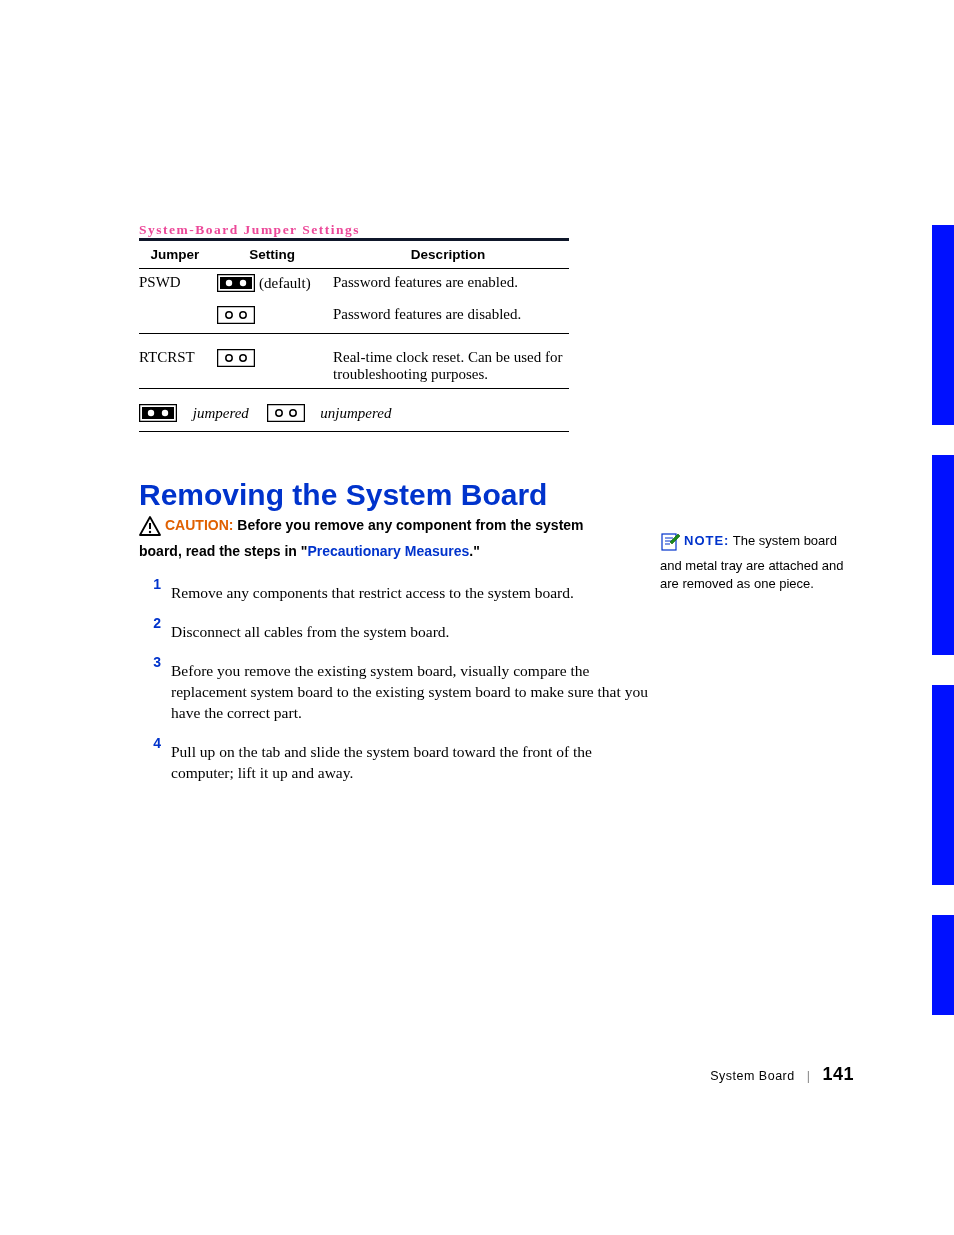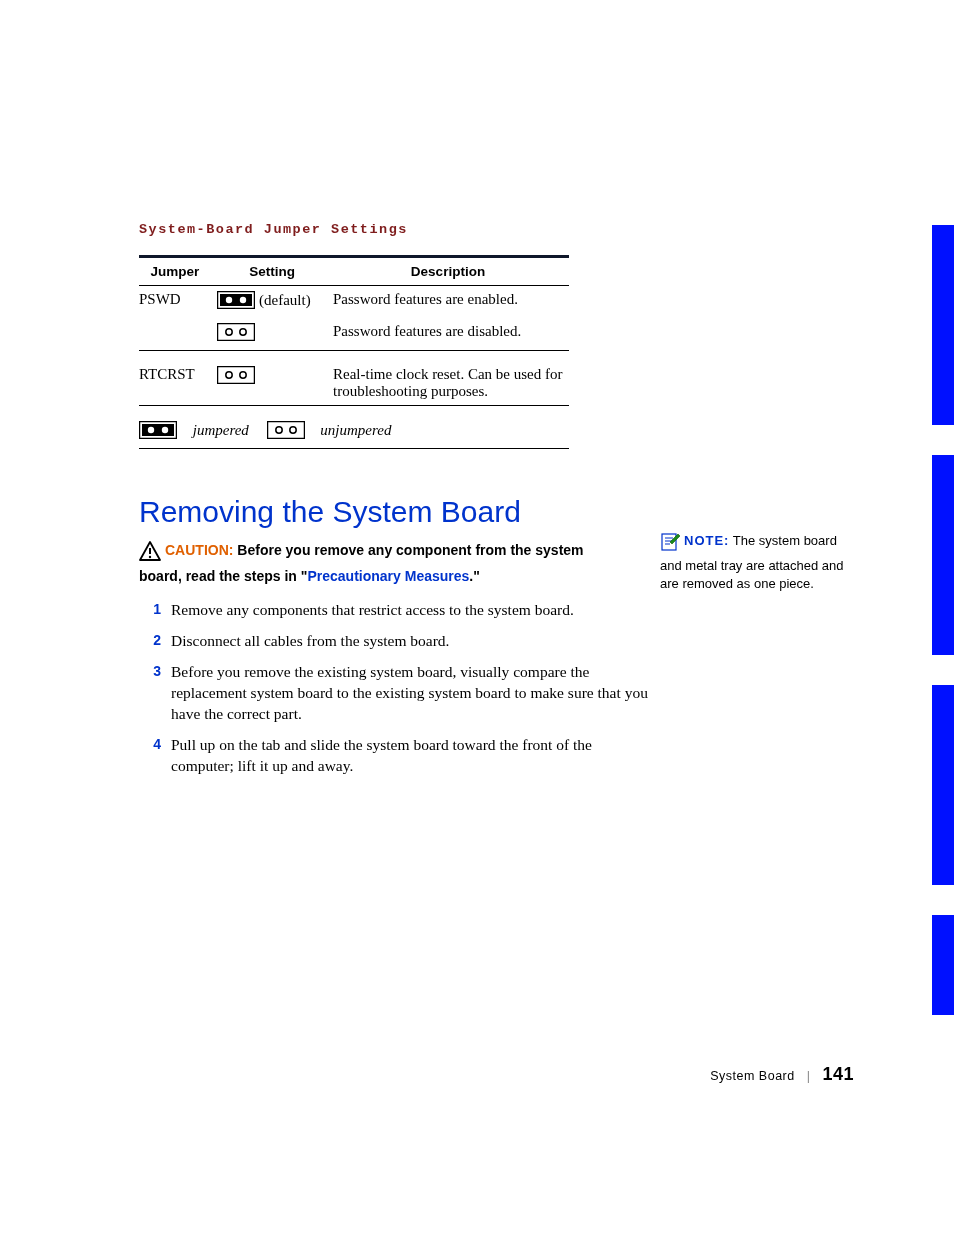--- a/index.html
+++ b/index.html
@@ -17,26 +17,25 @@
     width: 954px;
     height: 1235px;
   }
   .content {
     position: absolute;
     left: 139px;
     top: 222px;
     width: 700px;
   }
   .section-title {
-    font-family: Liberation Mono, monospace;
+    font-family: Liberation Serif, serif;
     font-weight: bold;
     font-size: 13.5px;
     letter-spacing: 1.5px;
-    color: #7f1d1d;
-    margin-bottom: 18px;
+    color: #ec4899;
   }
   table.jumper-table {
     border-collapse: collapse;
     width: 430px;
   }
   table.jumper-table th {
     font-family: "Trebuchet MS", Arial, sans-serif;
     font-weight: bold;
     font-size: 13.5px;
     text-align: center;
@@ -68,25 +67,25 @@
     padding-left: 4px;
     padding-right: 14px;
     margin-left: 8px;
   }
   .bottom-rule td {
     border-top: 1px solid #000;
     padding:0; height:0;
   }
   .heading1 {
     font-family: "Trebuchet MS", Arial, sans-serif;
-    font-weight: normal;
+    font-weight: bold;
     color: #0033cc;
     font-size: 30px;
     margin-top: 36px;
-    margin-bottom: 12px;
+    margin-bottom: 4px;
   }
   .caution {
     font-family: "Trebuchet MS", Arial, sans-serif;
     font-weight: bold;
     font-size: 14px;
     line-height: 1.4;
     width: 490px;
     margin-left: 0;
     position: relative;
   }
@@ -112,21 +111,21 @@
   }
   .step-num {
     font-family: "Trebuchet MS", Arial, sans-serif;
     font-weight: bold;
     color: #0033cc;
     font-size: 14px;
     min-width: 22px;
     text-align: right;
     padding-right: 10px;
   }
-  .step-body { flex: 1; }
+  .step-body { flex: 1; margin-top: 8px; }
   .note-box {
     position: absolute;
     left: 660px;
     top: 532px;
     width: 190px;
     font-family: "Trebuchet MS", Arial, sans-serif;
     font-size: 13px;
     line-height: 1.4;
   }
   .note-icon {

